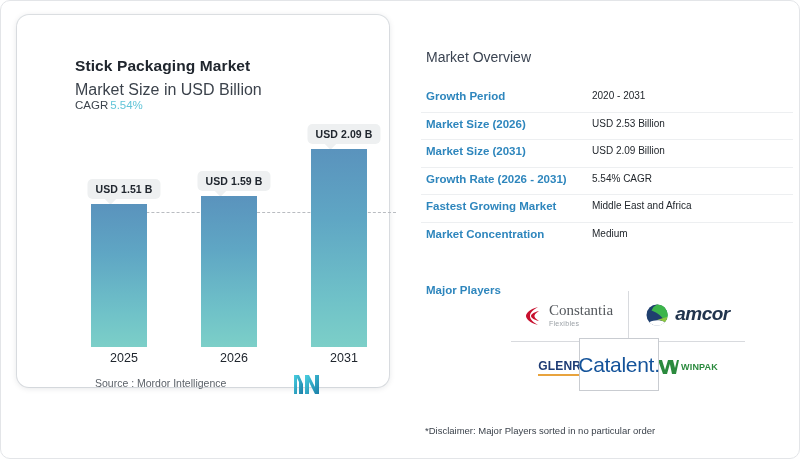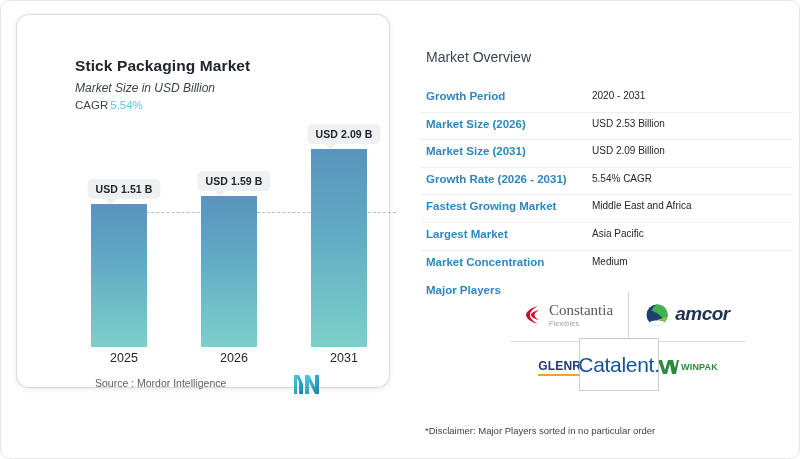--- a/index.html
+++ b/index.html
@@ -37,23 +37,22 @@
     top: 42px;
     font-size: 15.5px;
     font-weight: bold;
     color: #20262e;
     letter-spacing: .1px;
   }
   #chart-subtitle {
     position: absolute;
     left: 58px;
     top: 66px;
-    font-size: 12px;
+    font-size: 16px;
     color: #3c434c;
-    font-style: italic;
   }
   #cagr-line {
     position: absolute;
     left: 58px;
     top: 84px;
     font-size: 11.5px;
     color: #3c434c;
   }
   #cagr-value { color: #63c5d8; margin-left: 2px; }
 
@@ -213,21 +212,21 @@
     display: flex;
     align-items: center;
     justify-content: center;
   }
   #cell-constantia { left: 0; top: 0; }
   #cell-amcor { left: 119px; top: 0; }
   #cell-glenroy { left: 0; top: 52px; }
   #cell-winpak { left: 119px; top: 52px; }
 
   
-  .constantia-wrap { display: flex; align-items: center; gap: 8px; }
+  .constantia-wrap { display: flex; align-items: flex-end; gap: 8px; }
   .constantia-text { line-height: 1; }
   .constantia-name {
     font-size: 15px; color: #55595e; font-family: "Liberation Serif", serif;
   }
   .constantia-sub {
     font-size: 7px; color: #9aa0a6; letter-spacing: .3px; margin-top: 2px;
   }
   
   .amcor-wrap { display: flex; gap: 6px; }
   .amcor-text {
@@ -340,24 +339,20 @@
     </div>
     <div class="row">
       <span class="lbl">Growth Rate (2026 - 2031)</span>
       <span class="val">5.54% CAGR</span>
     </div>
     <div class="row">
       <span class="lbl">Fastest Growing Market</span>
       <span class="val">Middle East and Africa</span>
     </div>
     <div class="row">
-      <span class="lbl">Largest Market</span>
-      <span class="val">Asia Pacific</span>
-    </div>
-    <div class="row">
       <span class="lbl">Market Concentration</span>
       <span class="val">Medium</span>
     </div>
   </div>
 
   <div id="players-label">Major Players</div>
 
   <div id="logo-grid">
     <div class="vline"></div>
     <div class="hline"></div>

